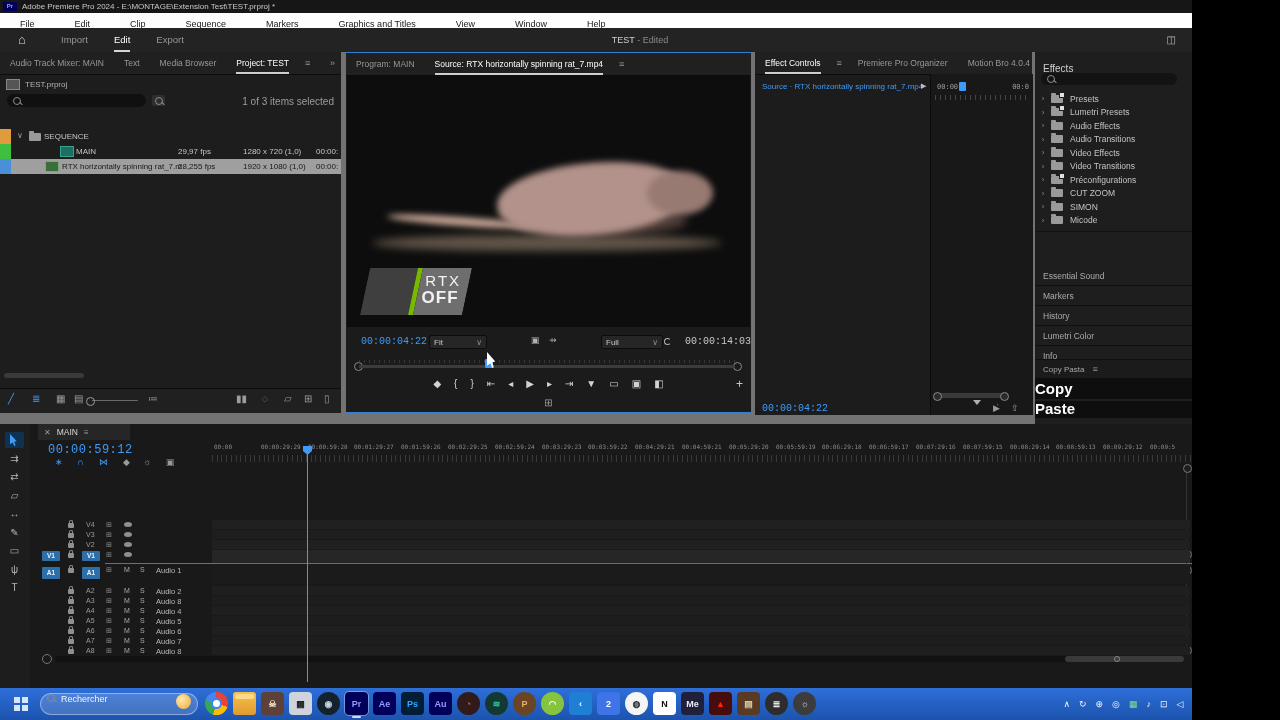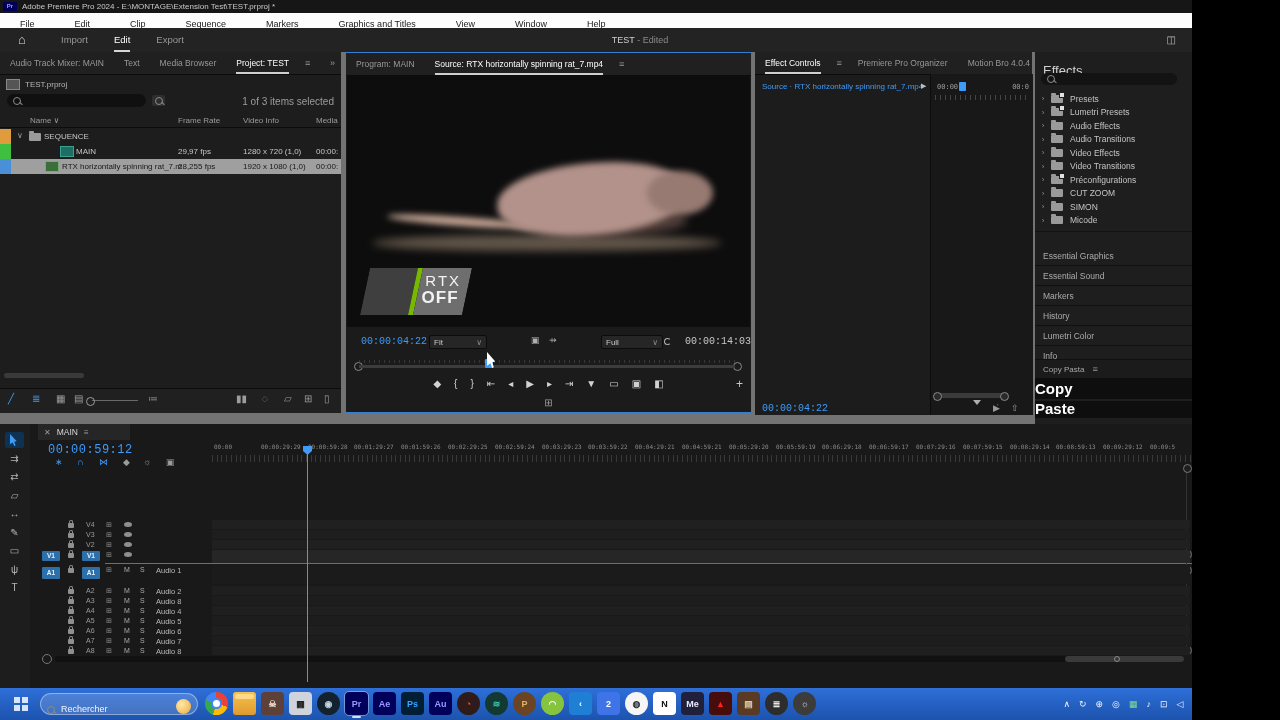--- a/index.html
+++ b/index.html
@@ -96,21 +96,21 @@
 .fxc-rl{position:absolute;top:9px;font-size:7px;color:#9a9a9a;font-family:"DejaVu Sans Mono",monospace}
 .fxc-rt{position:absolute;left:4px;right:4px;top:21px;height:5px;background:repeating-linear-gradient(90deg,#444 0 1px,transparent 1px 5px)}
 .fxc-ph{position:absolute;left:28px;top:8px;width:7px;height:9px;background:#3f9bfa;border-radius:1px}
 .fxc-scroll{left:180px;top:341px;width:72px;height:5px;background:#3a3a3a;border-radius:3px}
 .fxc-sc1{position:absolute;top:-1px;width:7px;height:7px;border:1px solid #8a8a8a;border-radius:50%;background:#2a2a2a}
 .fxc-tc{left:7px;top:351px}
 .ic-funnel{width:0;height:0;border-left:4px solid transparent;border-right:4px solid transparent;border-top:5px solid #b0b0b0}
 .fxic{position:absolute;top:351px;font-size:9px;color:#9a9a9a}
 
 .p-effects{left:1035px;top:52px;width:245px;height:372px;background:#1e1e1e;overflow:hidden}
-.fxtitle{left:8px;top:11px;font-size:13px;color:#cfcfcf}
+.fxtitle{left:8px;top:11px;font-size:10px;color:#cfcfcf}
 .fxmenu{right:8px;top:4px;font-size:9px;color:#989898}
 .fxsearch{left:6px;top:21px;width:130px;height:12px;background:#131313;border-radius:6px;display:flex;align-items:center;padding-left:6px}
 .fbadge{position:absolute;top:22px;width:17px;height:11px;background:#2c2c2c;border-radius:2px;color:#b8b8b8;font-size:5.5px;text-align:center;line-height:11px}
 .fxtree{left:0;top:40px;width:240px;height:138px}
 .fxrow{position:absolute;left:0;width:240px;height:13.5px;display:flex;align-items:center}
 .fxrow .chev{width:16px;text-align:center;color:#8a8a8a;font-size:8px;flex:none}
 .fxrow .lbl{margin-left:7px;font-size:8.5px;color:#c4c4c4;white-space:nowrap}
 .fxvscroll{left:240px;top:40px;width:3px;height:138px;background:#3a3a3a}
 .fxbottom{left:0;top:179px;width:245px;height:14px;border-top:1px solid #121212}
 .ic-trash{width:7px;height:8px;border:1px solid #9a9a9a;border-top:2px solid #9a9a9a;border-radius:1px}
@@ -161,21 +161,21 @@
 .sbox{position:absolute;top:232px;width:11px;height:9px;background:#2a2a2a;color:#aaa;font-size:6.5px;text-align:center;line-height:9px;border-radius:1px}
 .tl-vscroll{left:1156px;top:40px;width:1px;height:190px;background:#333}
 .vsc{position:absolute;left:-3px;width:7px;height:7px;border:1px solid #777;border-radius:50%;background:#1e1e1e}
 .tl-hscroll{left:25px;top:232px;width:1129px;height:6px;background:#111;border-radius:3px}
 .hsc-handle{position:absolute;left:1010px;top:0;width:119px;height:6px;background:#3a3a3a;border-radius:3px}
 .hsc-dot{position:absolute;left:1059px;top:0;width:6px;height:6px;border:1px solid #888;border-radius:50%;box-sizing:border-box}
 .tl-zoomout{left:12px;top:230px;width:8px;height:8px;border:1px solid #777;border-radius:50%}
 
 .taskbar{left:0;top:688px;width:1280px;height:32px;background:linear-gradient(180deg,#2e6fd8,#1c53ae)}
 .winlogo{left:14px;top:9px;width:6px;height:6px;background:#d6e6ff;box-shadow:8px 0 0 #d6e6ff,0 8px 0 #d6e6ff,8px 8px 0 #d6e6ff}
-.searchpill{left:40px;top:5px;width:158px;height:22px;border-radius:11px;background:rgba(255,255,255,.16);border:1px solid rgba(255,255,255,.38);display:flex;align-items:flex-end;padding:0 6px;box-sizing:border-box;gap:6px}
+.searchpill{left:40px;top:5px;width:158px;height:22px;border-radius:11px;background:rgba(255,255,255,.16);border:1px solid rgba(255,255,255,.38);display:flex;align-items:flex-start;padding:0 6px;box-sizing:border-box;gap:6px}
 .searchtext{font-size:9px;color:#f0f4ff}
 .weather{margin-left:auto;width:15px;height:15px;border-radius:50%;background:radial-gradient(circle at 35% 35%,#ffe9a8,#eda83c)}
 .apps{left:205px;top:4px;height:26px;display:flex;gap:5px}
 .tapp{position:relative;width:23px;height:23px;border-radius:4px;display:flex;align-items:center;justify-content:center;font-size:9px;font-weight:bold}
 .tapp.circle{border-radius:50%}
 .tapp.active{outline:1px solid rgba(255,255,255,.35)}
 .tapp .ind{position:absolute;left:7px;bottom:-3px;width:9px;height:2px;background:#cfe0ff;border-radius:1px}
 .shape-chrome{background:conic-gradient(#ea4335 0 30%,#fbbc05 30% 55%,#34a853 55% 80%,#4285f4 80% 100%);border-radius:50%;position:relative}
 .shape-chrome::after{content:"";position:absolute;inset:6px;background:#fff;border-radius:50%;border:2px solid #4285f4;box-sizing:border-box}
 .shape-folder{background:linear-gradient(#f7c14d,#e09a2f);border-radius:3px;position:relative}
@@ -228,26 +228,20 @@
       <span class="ic-thumb gray"></span>
       <span>TEST.prproj</span>
     </div>
     <div class="abs searchbox">
         <span class="ic-search"></span>
       </div>
     <div class="abs sicon2">
         <span class="ic-search"></span>
       </div>
     <div class="abs selstatus">1 of 3 items selected</div>
-    <div class="abs colrow">
-        <div class="pcol" style="left: 30px;">Name ∨</div>
-        <div class="pcol" style="left: 178px;">Frame Rate</div>
-        <div class="pcol" style="left: 243px;">Video Info</div>
-        <div class="pcol" style="left: 316px;">Media</div>
-      </div>
     <div class="abs prowbox">
         <div class="prow" style="top: 0px;">
           <div class="swatch" style="background: rgb(224, 155, 61);"></div>
           <div class="rc" style="left: 17px; top: 2px; color: rgb(154, 154, 154);">∨</div>
           <div class="rc ic-folder" style="left: 29px; top: 4px;"></div>
           <div class="rc" style="left: 44px;">SEQUENCE</div>
           <div class="rc" style="left: 178px;"></div>
           <div class="rc" style="left: 243px;"></div>
           <div class="rc" style="left: 316px;"></div>
         </div>
@@ -428,21 +422,20 @@
       <span class="abs" style="right:40px;top:3px"><span class="ic-folder"></span></span>
       <span class="abs" style="right:18px;top:3px"><span class="ic-trash"></span></span>
     </div>
     <div class="abs sidescroll"></div>
     <div class="abs cphdr"><span>Copy Pasta</span> <span class="micon">≡</span></div>
     <div class="abs cpbtn copybtn">Copy</div>
     <div class="abs cpbtn pastebtn">Paste</div>
   <div class="abs fbadge" style="right: 46px;">⊞</div>
       <div class="abs fbadge" style="right: 26px;">32</div>
       <div class="abs fbadge" style="right: 6px;">YUV</div>
-      <div class="sidehdr" style="top: 194px; height: 20px;">Essential Graphics</div>
       <div class="sidehdr" style="top: 214px; height: 20px;">Essential Sound</div>
       <div class="sidehdr" style="top: 234px; height: 20px;">Markers</div>
       <div class="sidehdr" style="top: 254px; height: 20px;">History</div>
       <div class="sidehdr" style="top: 274px; height: 20px;">Lumetri Color</div>
       <div class="sidehdr" style="top: 294px; height: 14px;">Info</div>
     </div>
   <div class="abs edgeC">
     <span class="cbar" style="left:1px"></span>
     <span class="cbar" style="right:2px"></span>
     <span class="cltr">C</span>

